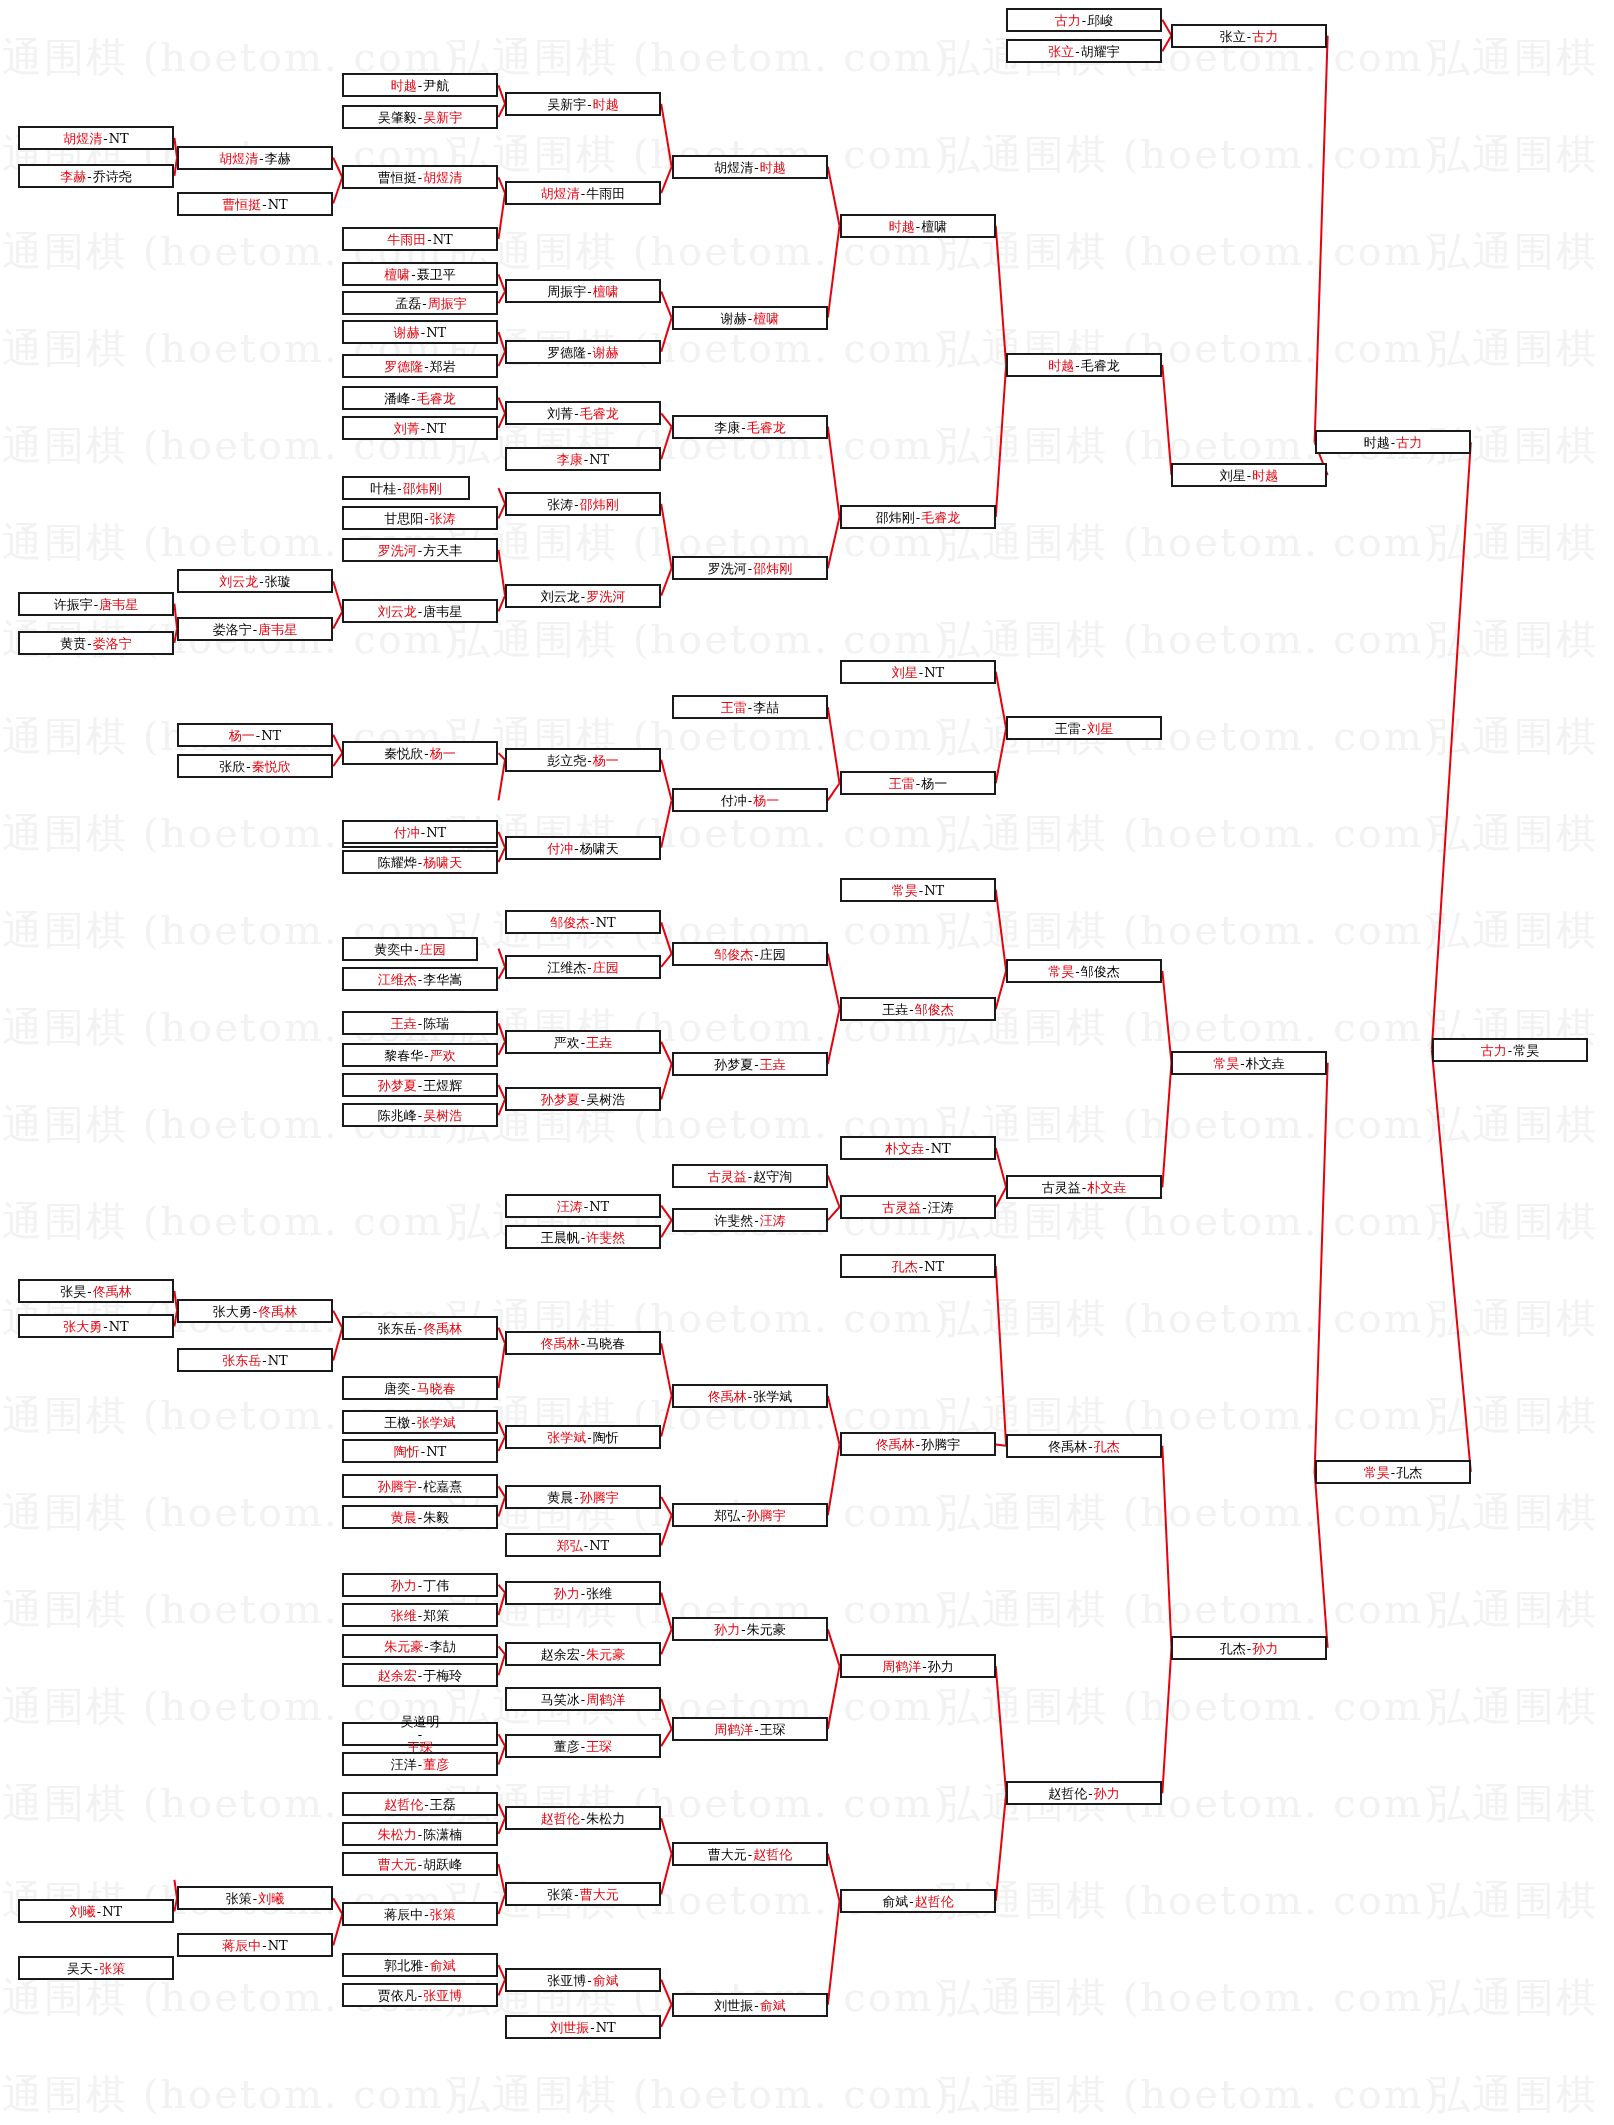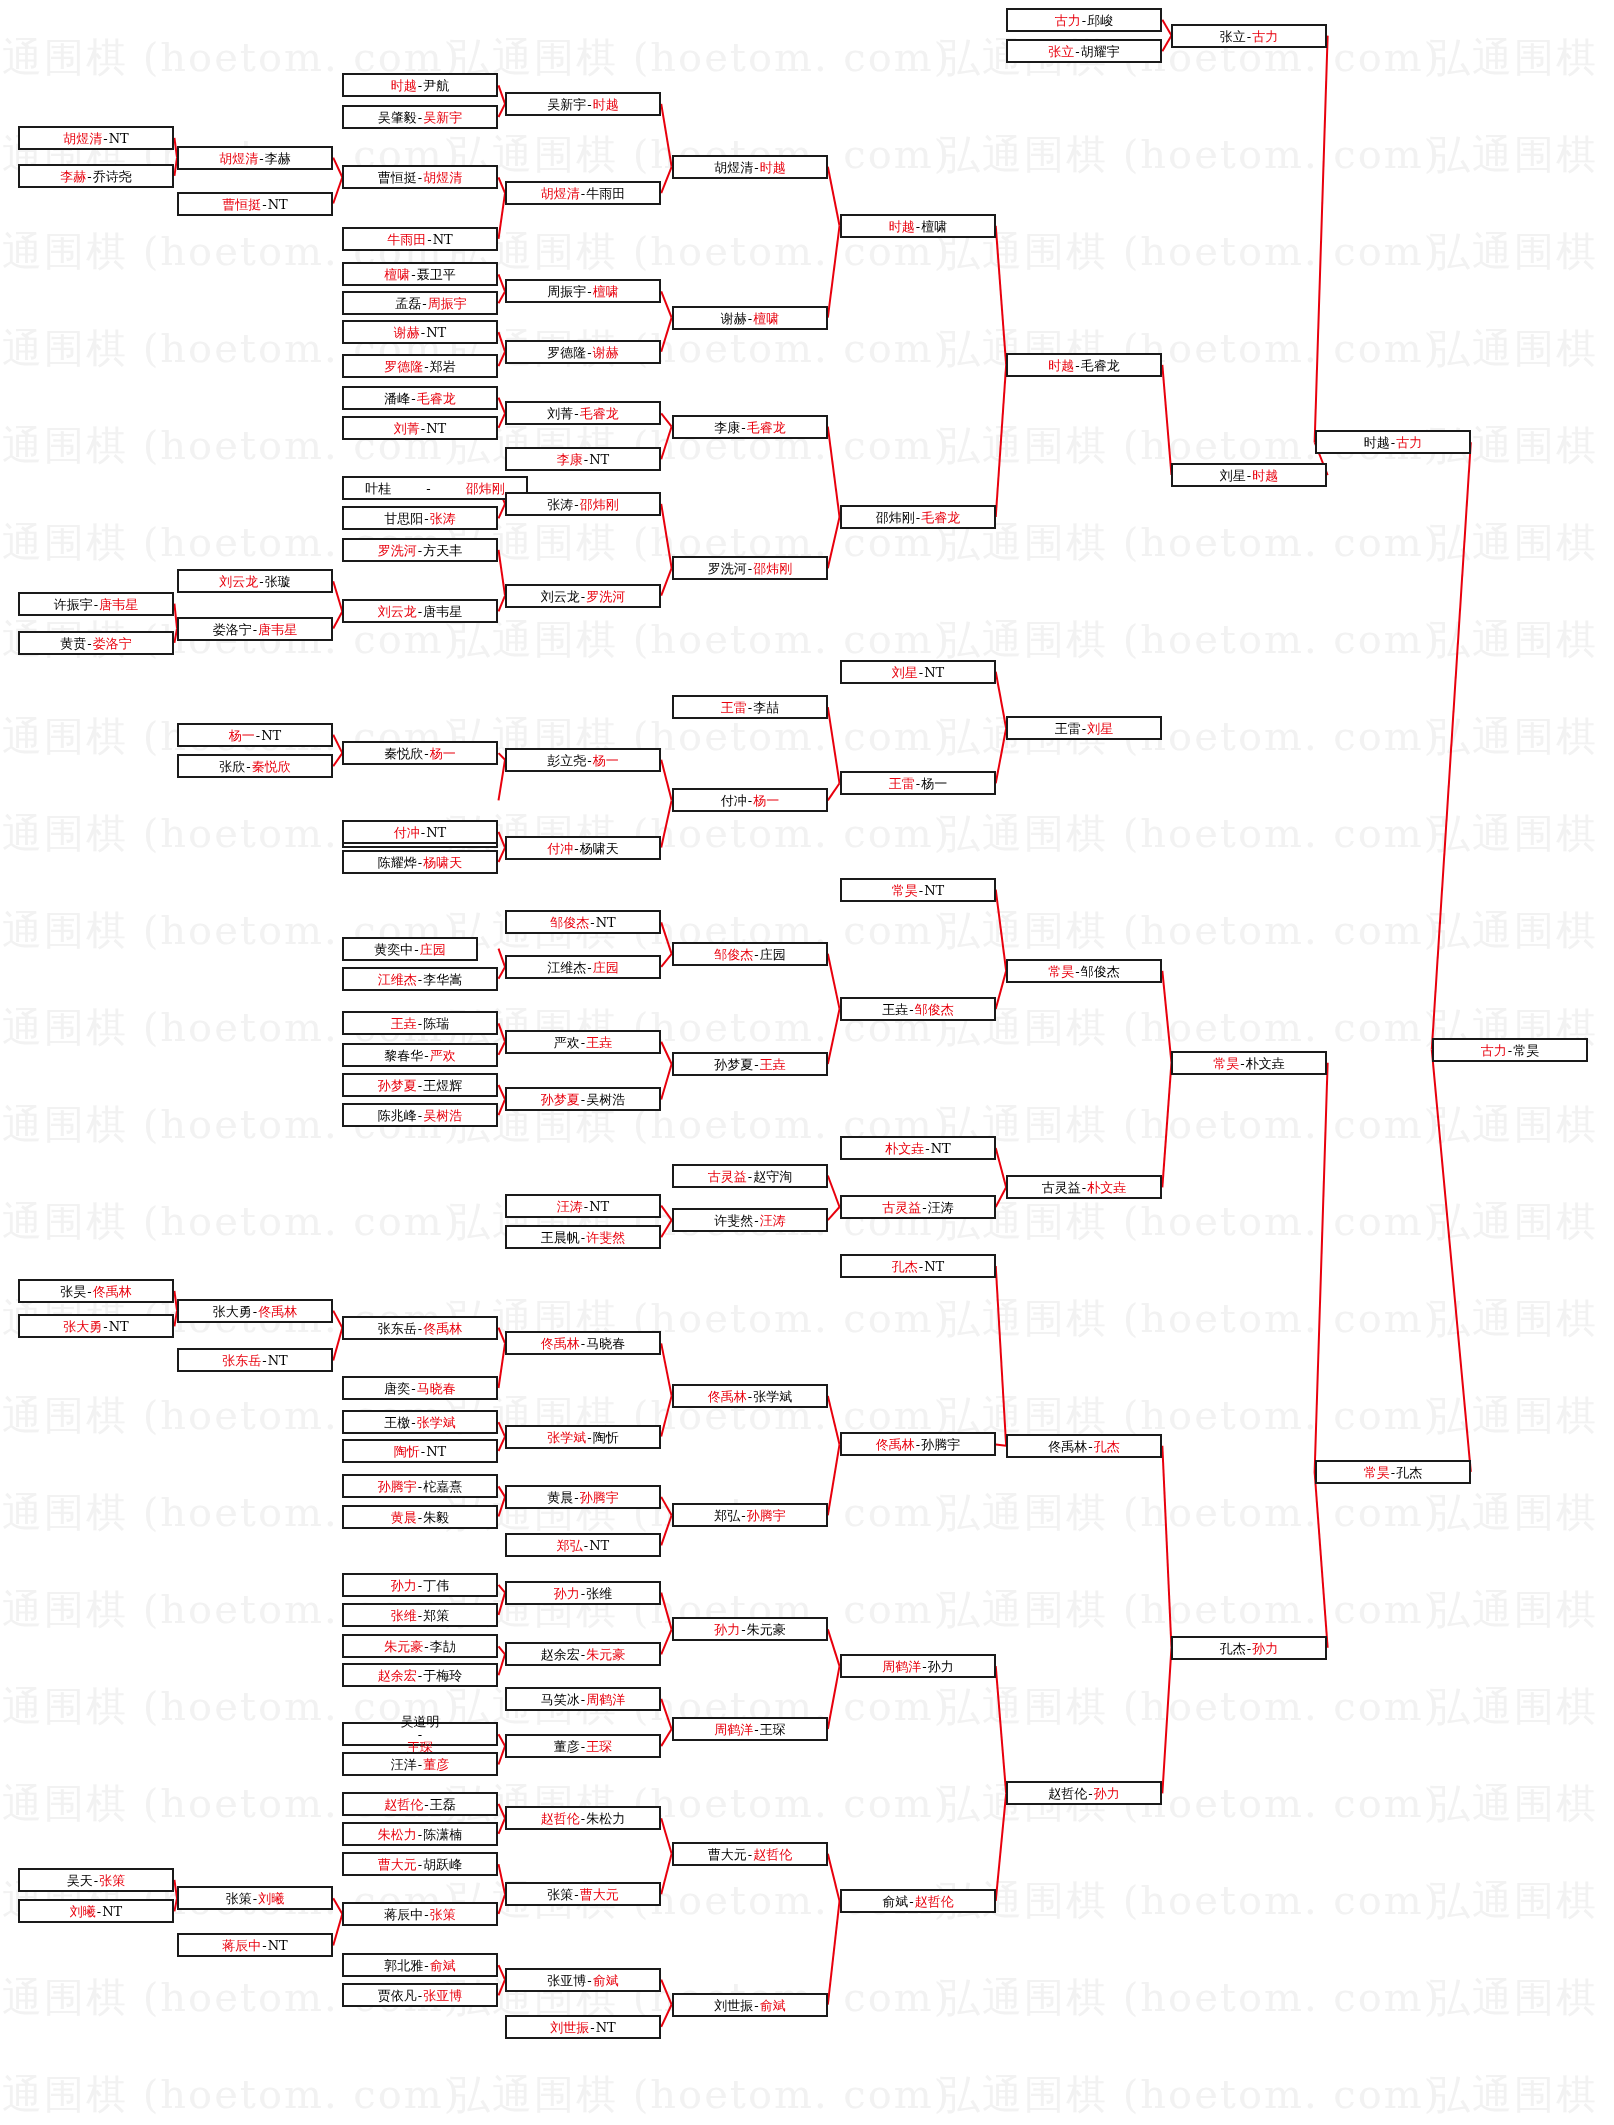--- a/index.html
+++ b/index.html
@@ -307,21 +307,21 @@
       <div class="node" style="left: 342px; top: 386px; width: 156px;">
         <span class="l">潘峰</span>
         <span class="sep">-</span>
         <span class="w">毛睿龙</span>
       </div>
       <div class="node" style="left: 342px; top: 416px; width: 156px;">
         <span class="w">刘菁</span>
         <span class="sep">-</span>
         <span class="l">NT</span>
       </div>
-      <div class="node" style="left: 342px; top: 476px; width: 186px; gap: 34px;">
+      <div class="node" style="left: 342px; top: 476px; width: 128px;">
         <span class="l">叶桂</span>
         <span class="sep">-</span>
         <span class="w">邵炜刚</span>
       </div>
       <div class="node" style="left: 342px; top: 506px; width: 156px;">
         <span class="l">甘思阳</span>
         <span class="sep">-</span>
         <span class="w">张涛</span>
       </div>
       <div class="node" style="left: 342px; top: 538px; width: 156px;">
@@ -827,21 +827,21 @@
       <div class="node" style="left: 177px; top: 1886px; width: 156px;">
         <span class="l">张策</span>
         <span class="sep">-</span>
         <span class="w">刘曦</span>
       </div>
       <div class="node" style="left: 177px; top: 1933px; width: 156px;">
         <span class="w">蒋辰中</span>
         <span class="sep">-</span>
         <span class="l">NT</span>
       </div>
-      <div class="node" style="left: 18px; top: 1868px; width: 156px; text-align: right;">
+      <div class="node" style="left: 18px; top: 1956px; width: 156px; text-align: right;">
         <span class="l">吴天</span>
         <span class="sep">-</span>
         <span class="w">张策</span>
       </div>
       <div class="node" style="left: 18px; top: 1899px; width: 156px;">
         <span class="w">刘曦</span>
         <span class="sep">-</span>
         <span class="l">NT</span>
       </div>
       <div class="node" style="left: 505px; top: 1882px; width: 156px;">

